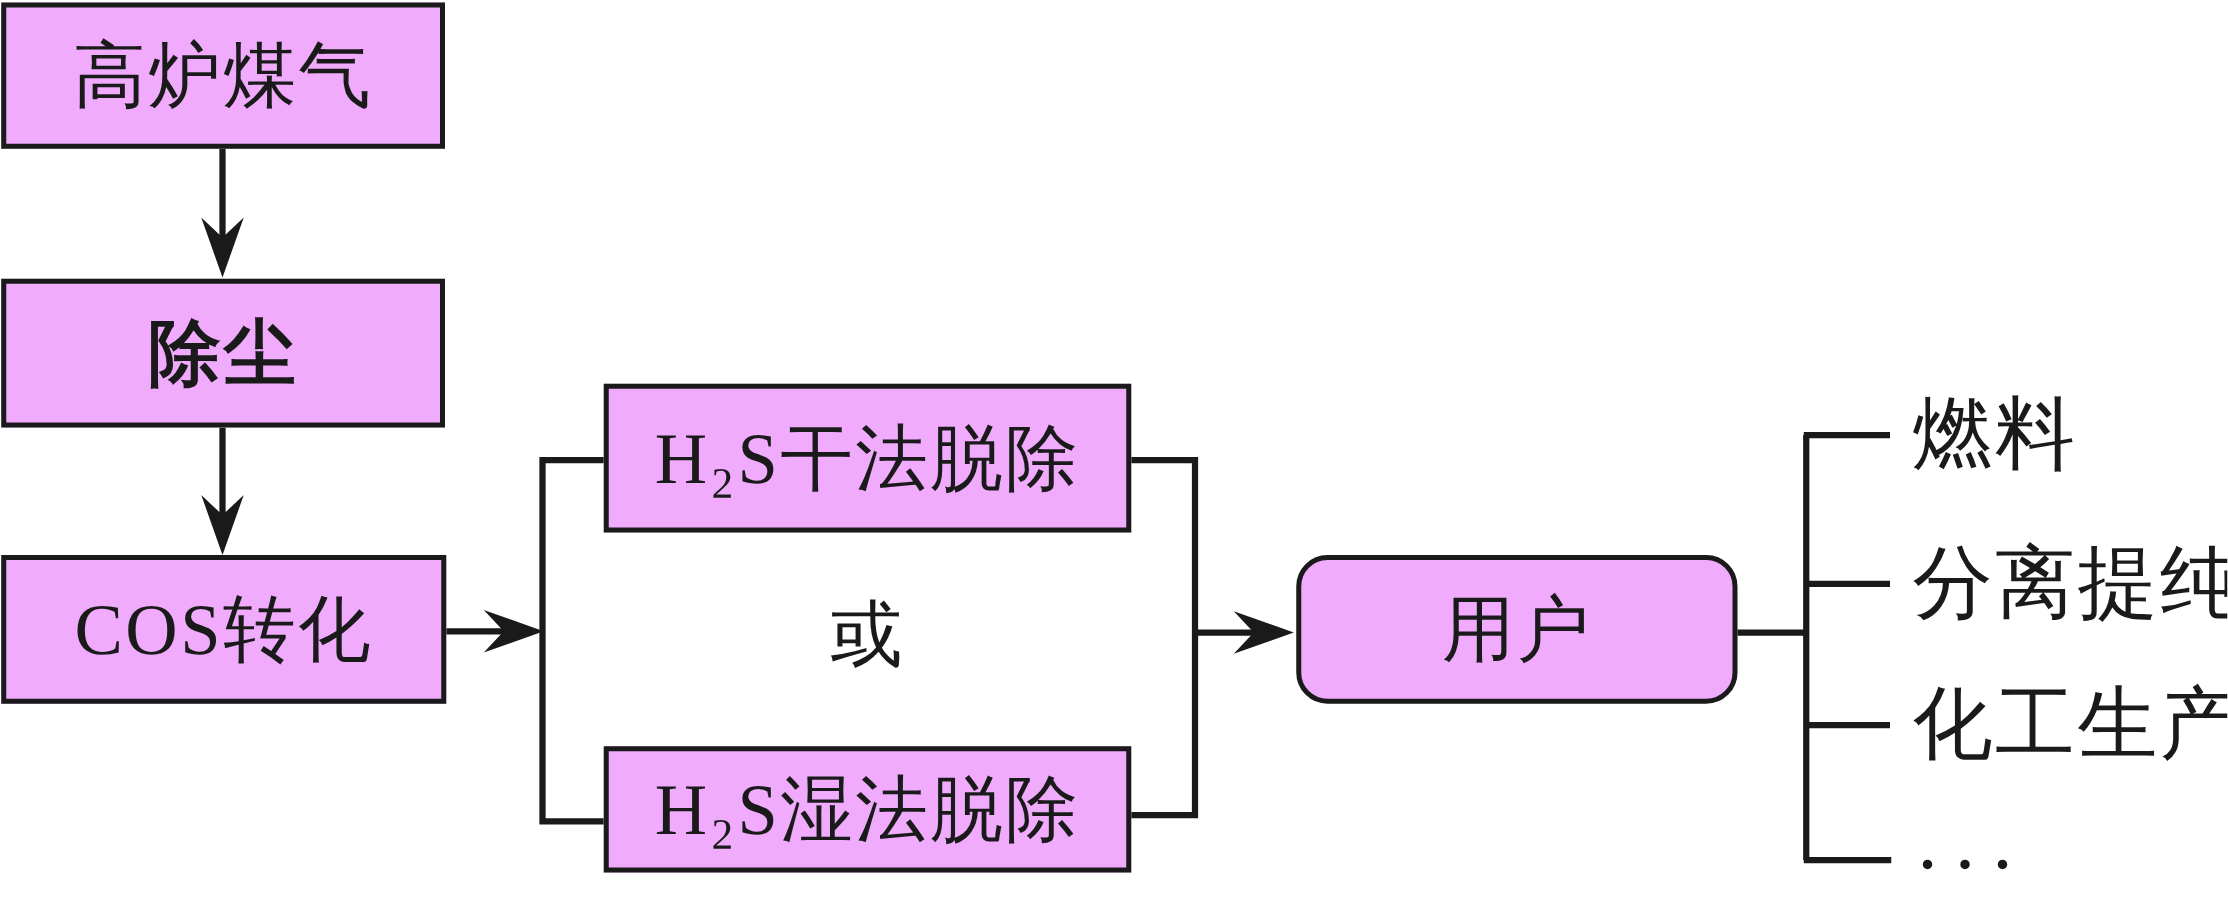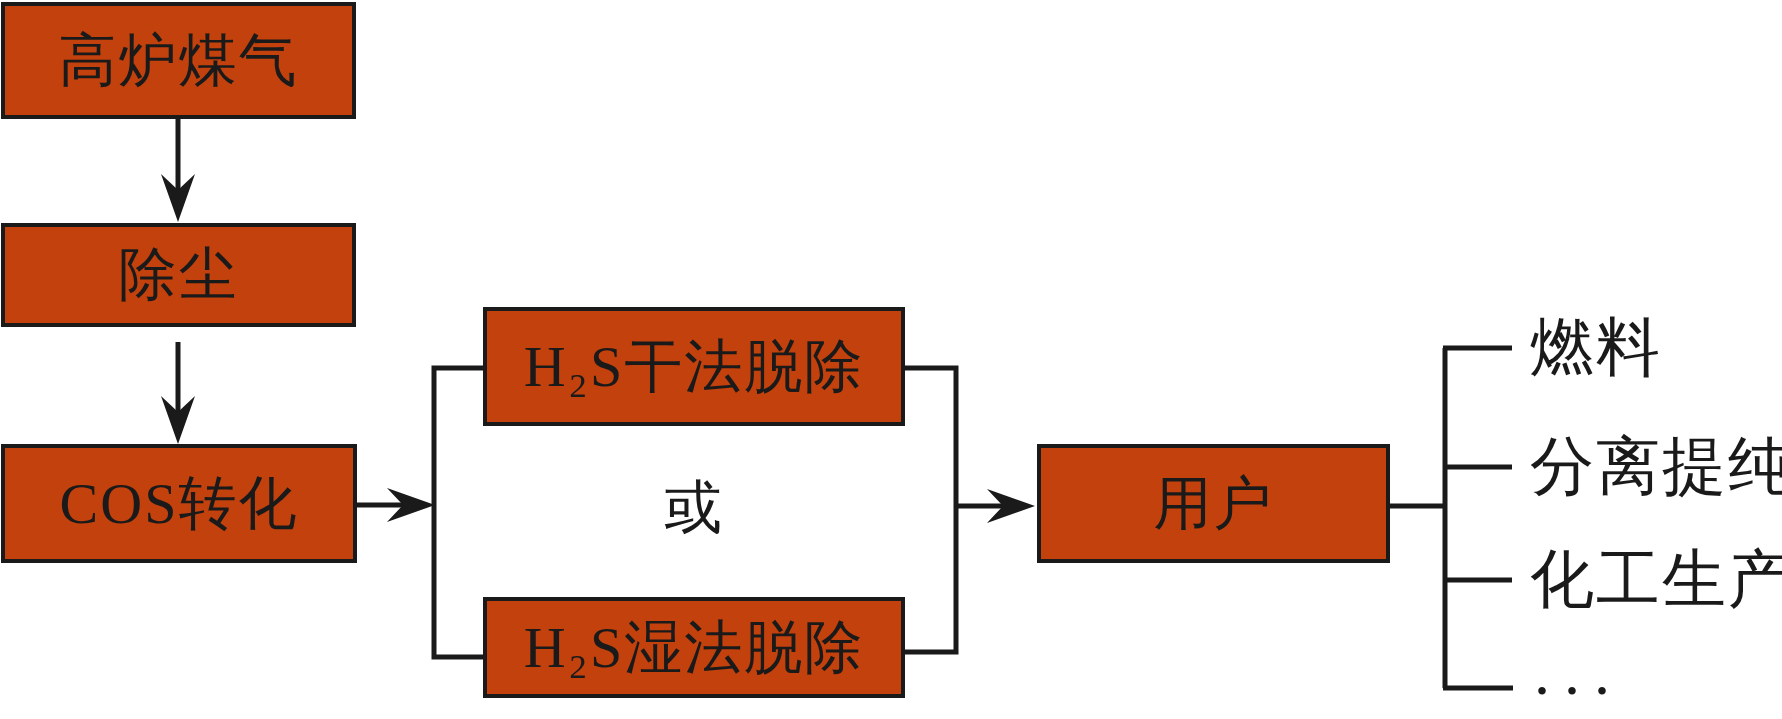--- a/index.html
+++ b/index.html
@@ -20,21 +20,21 @@
     position: absolute;
     left: 0;
     top: 0;
     width: 1782px;
     height: 719px;
   }
   .node {
     position: absolute;
     box-sizing: border-box;
     border: 4px solid #1a1a1a;
-    background: #c2410c;
+    background: #f0abfc;
     display: flex;
     align-items: center;
     justify-content: center;
     font-size: 58px;
     letter-spacing: 2px;
     white-space: nowrap;
     line-height: 1;
   }
   .free-label {
     position: absolute;
@@ -85,29 +85,29 @@
     <line x1="1390" y1="506" x2="1445" y2="506" stroke="#1a1a1a" stroke-width="5"></line>
     <line x1="1445" y1="348" x2="1445" y2="688" stroke="#1a1a1a" stroke-width="5"></line>
     <line x1="1443" y1="348" x2="1512" y2="348" stroke="#1a1a1a" stroke-width="5"></line>
     <line x1="1445" y1="467" x2="1512" y2="467" stroke="#1a1a1a" stroke-width="5"></line>
     <line x1="1445" y1="580" x2="1512" y2="580" stroke="#1a1a1a" stroke-width="5"></line>
     <line x1="1443" y1="688" x2="1513" y2="688" stroke="#1a1a1a" stroke-width="5"></line>
   </svg>
 
   <div class="node" style="left:1px; top:2px; width:355px; height:117px;">高炉煤气</div>
 
-  <div class="node" style="left:1px; top:223px; width:355px; height:104px;">除尘</div>
+  <div class="node" style="left:1px; top:223px; width:355px; height:119px;font-weight:bold;">除尘</div>
 
   <div class="node" style="left:483px; top:307px; width:422px; height:119px;">H₂S干法脱除</div>
 
   <div class="node" style="left:1px; top:444px; width:356px; height:119px;">COS转化</div>
 
   <div class="node" style="left:483px; top:597px; width:422px; height:101px;">H₂S湿法脱除</div>
 
-  <div class="node" style="left:1037px; top:444px; width:353px; height:119px;">用户</div>
+  <div class="node" style="left:1037px; top:444px; width:353px; height:119px;border-radius:25px;">用户</div>
 
   <div class="or-label" style="left:653px; top:468px; width:80px; height:80px;">或</div>
 
   <div class="free-label" style="left:1530px; top:293px; height:110px;">燃料</div>
 
   <div class="free-label" style="left:1530px; top:525px; height:110px;">化工生产</div>
 
   <div class="free-label" style="left:1530px; top:412px; height:110px;">分离提纯</div>
 
   <div class="free-label ellipsis-label" style="left:1534px; top:633px; height:100px;">...</div>

